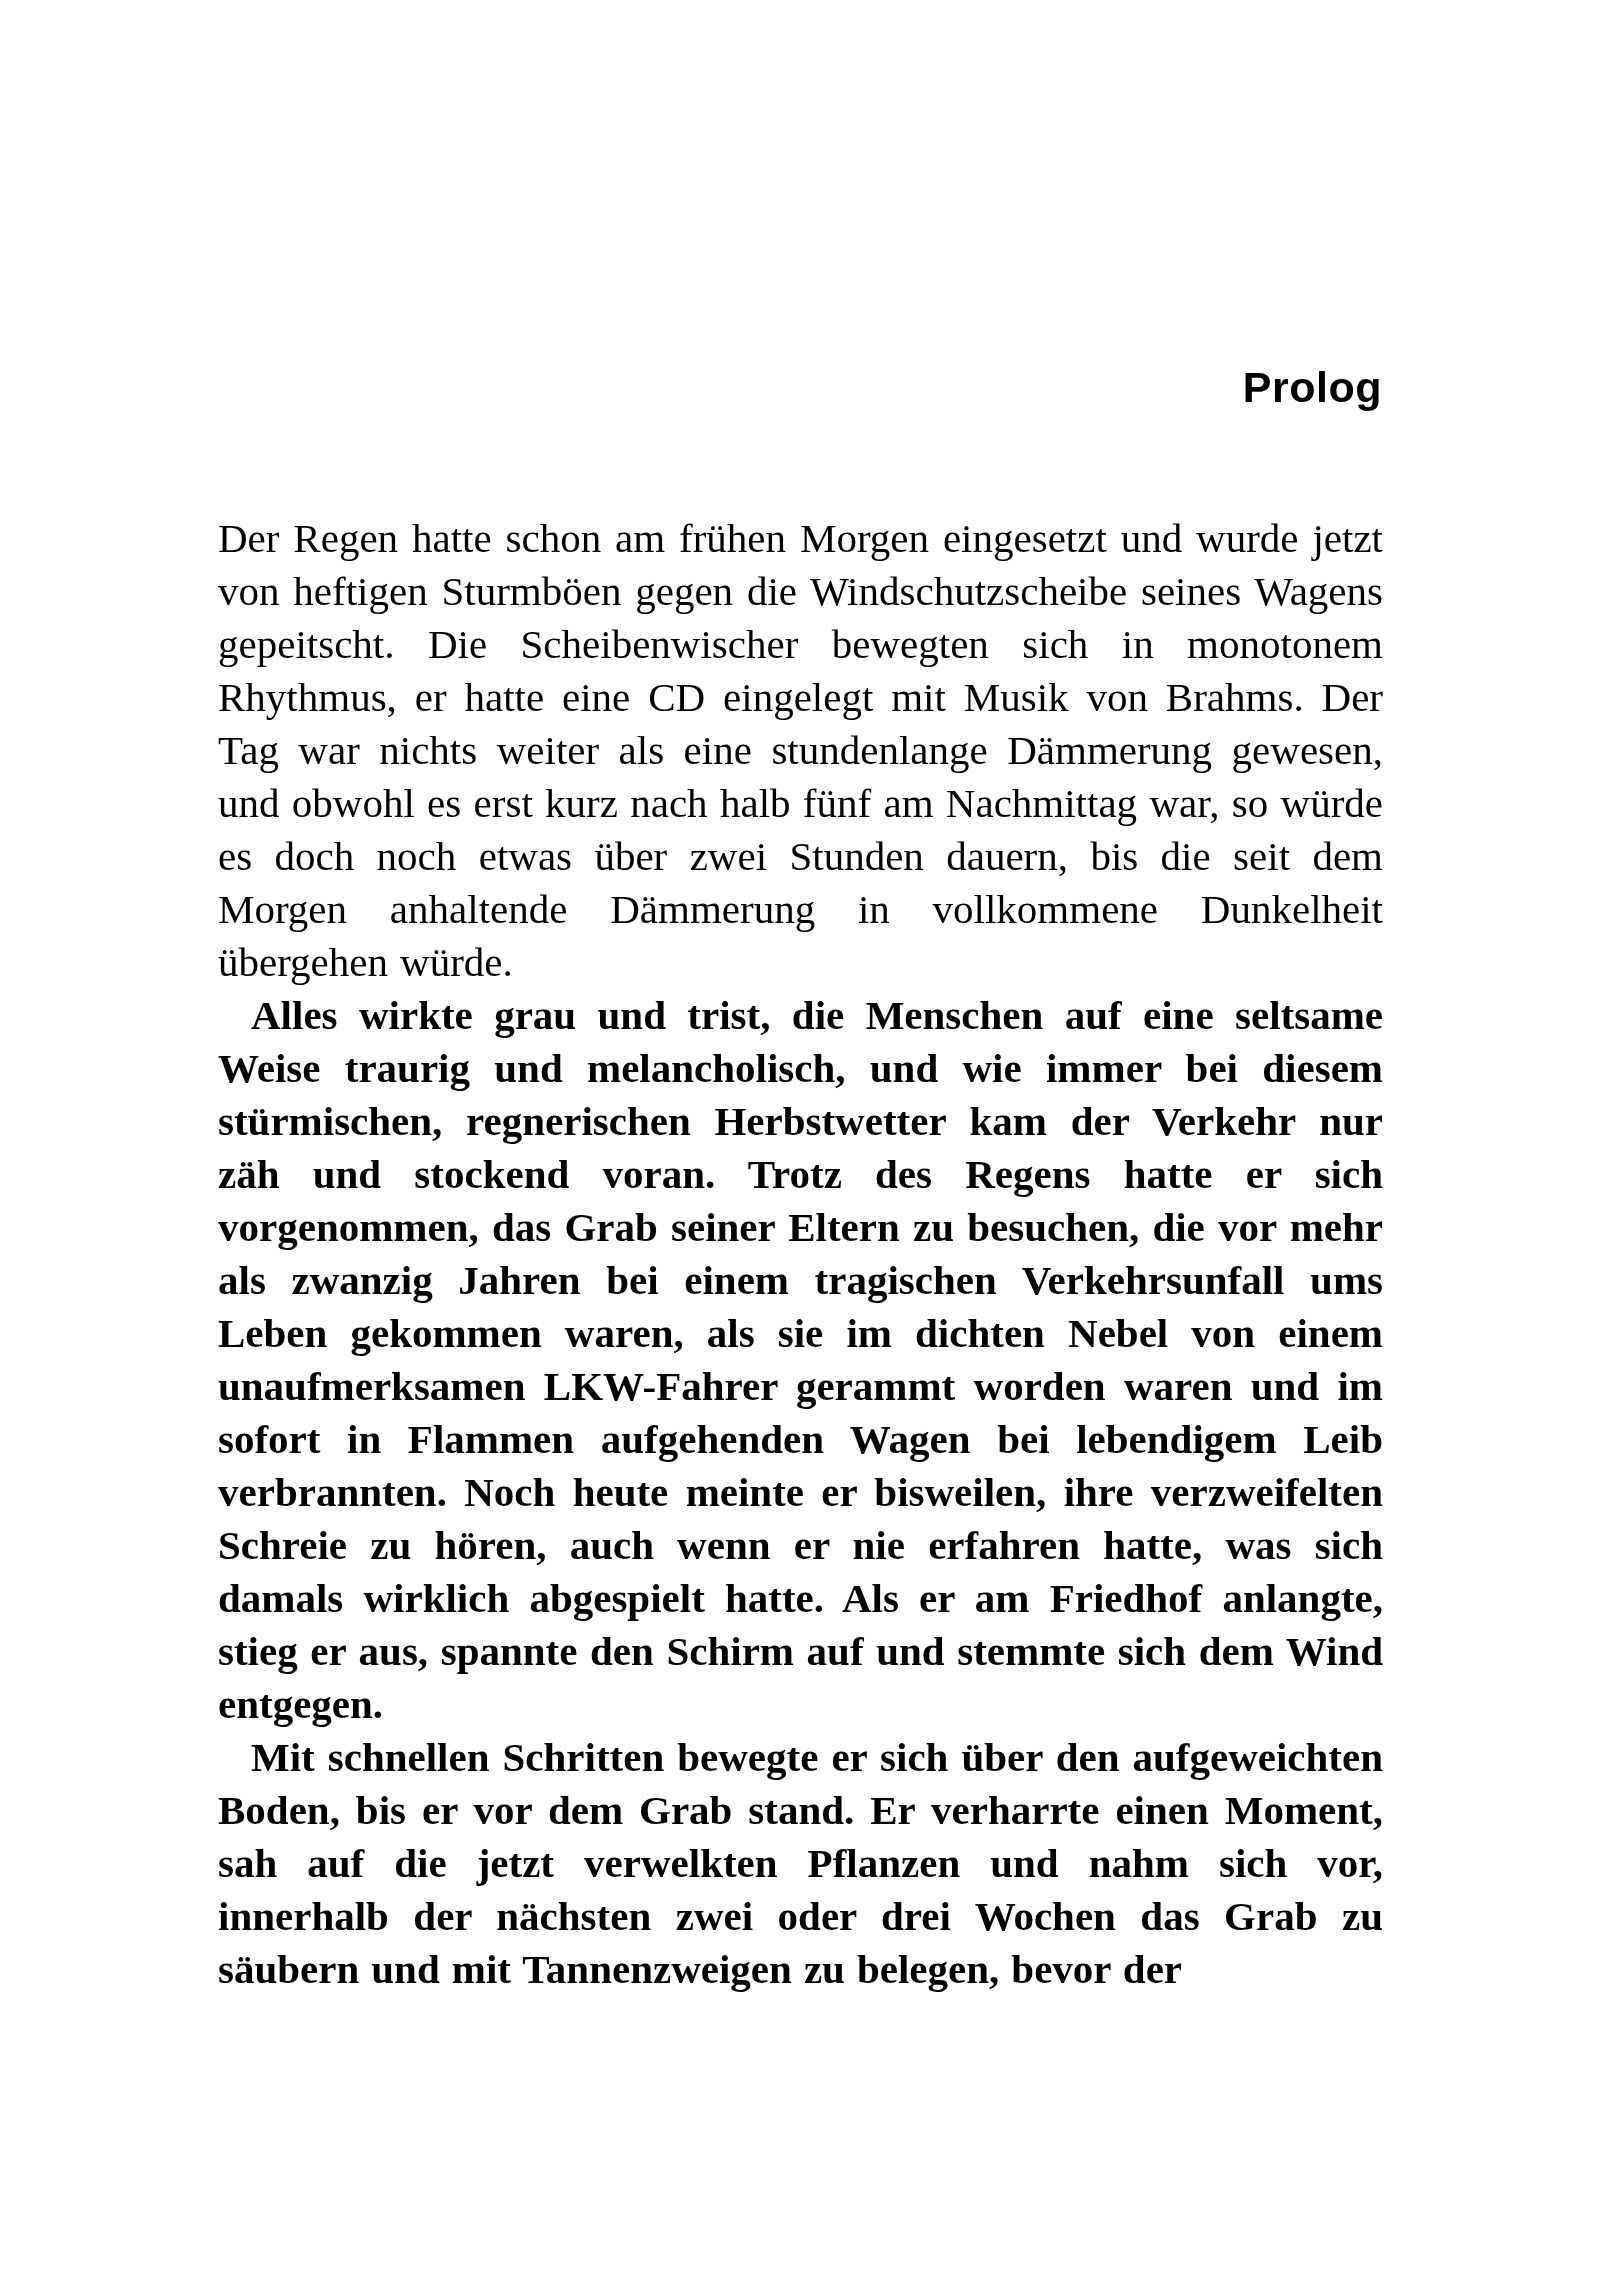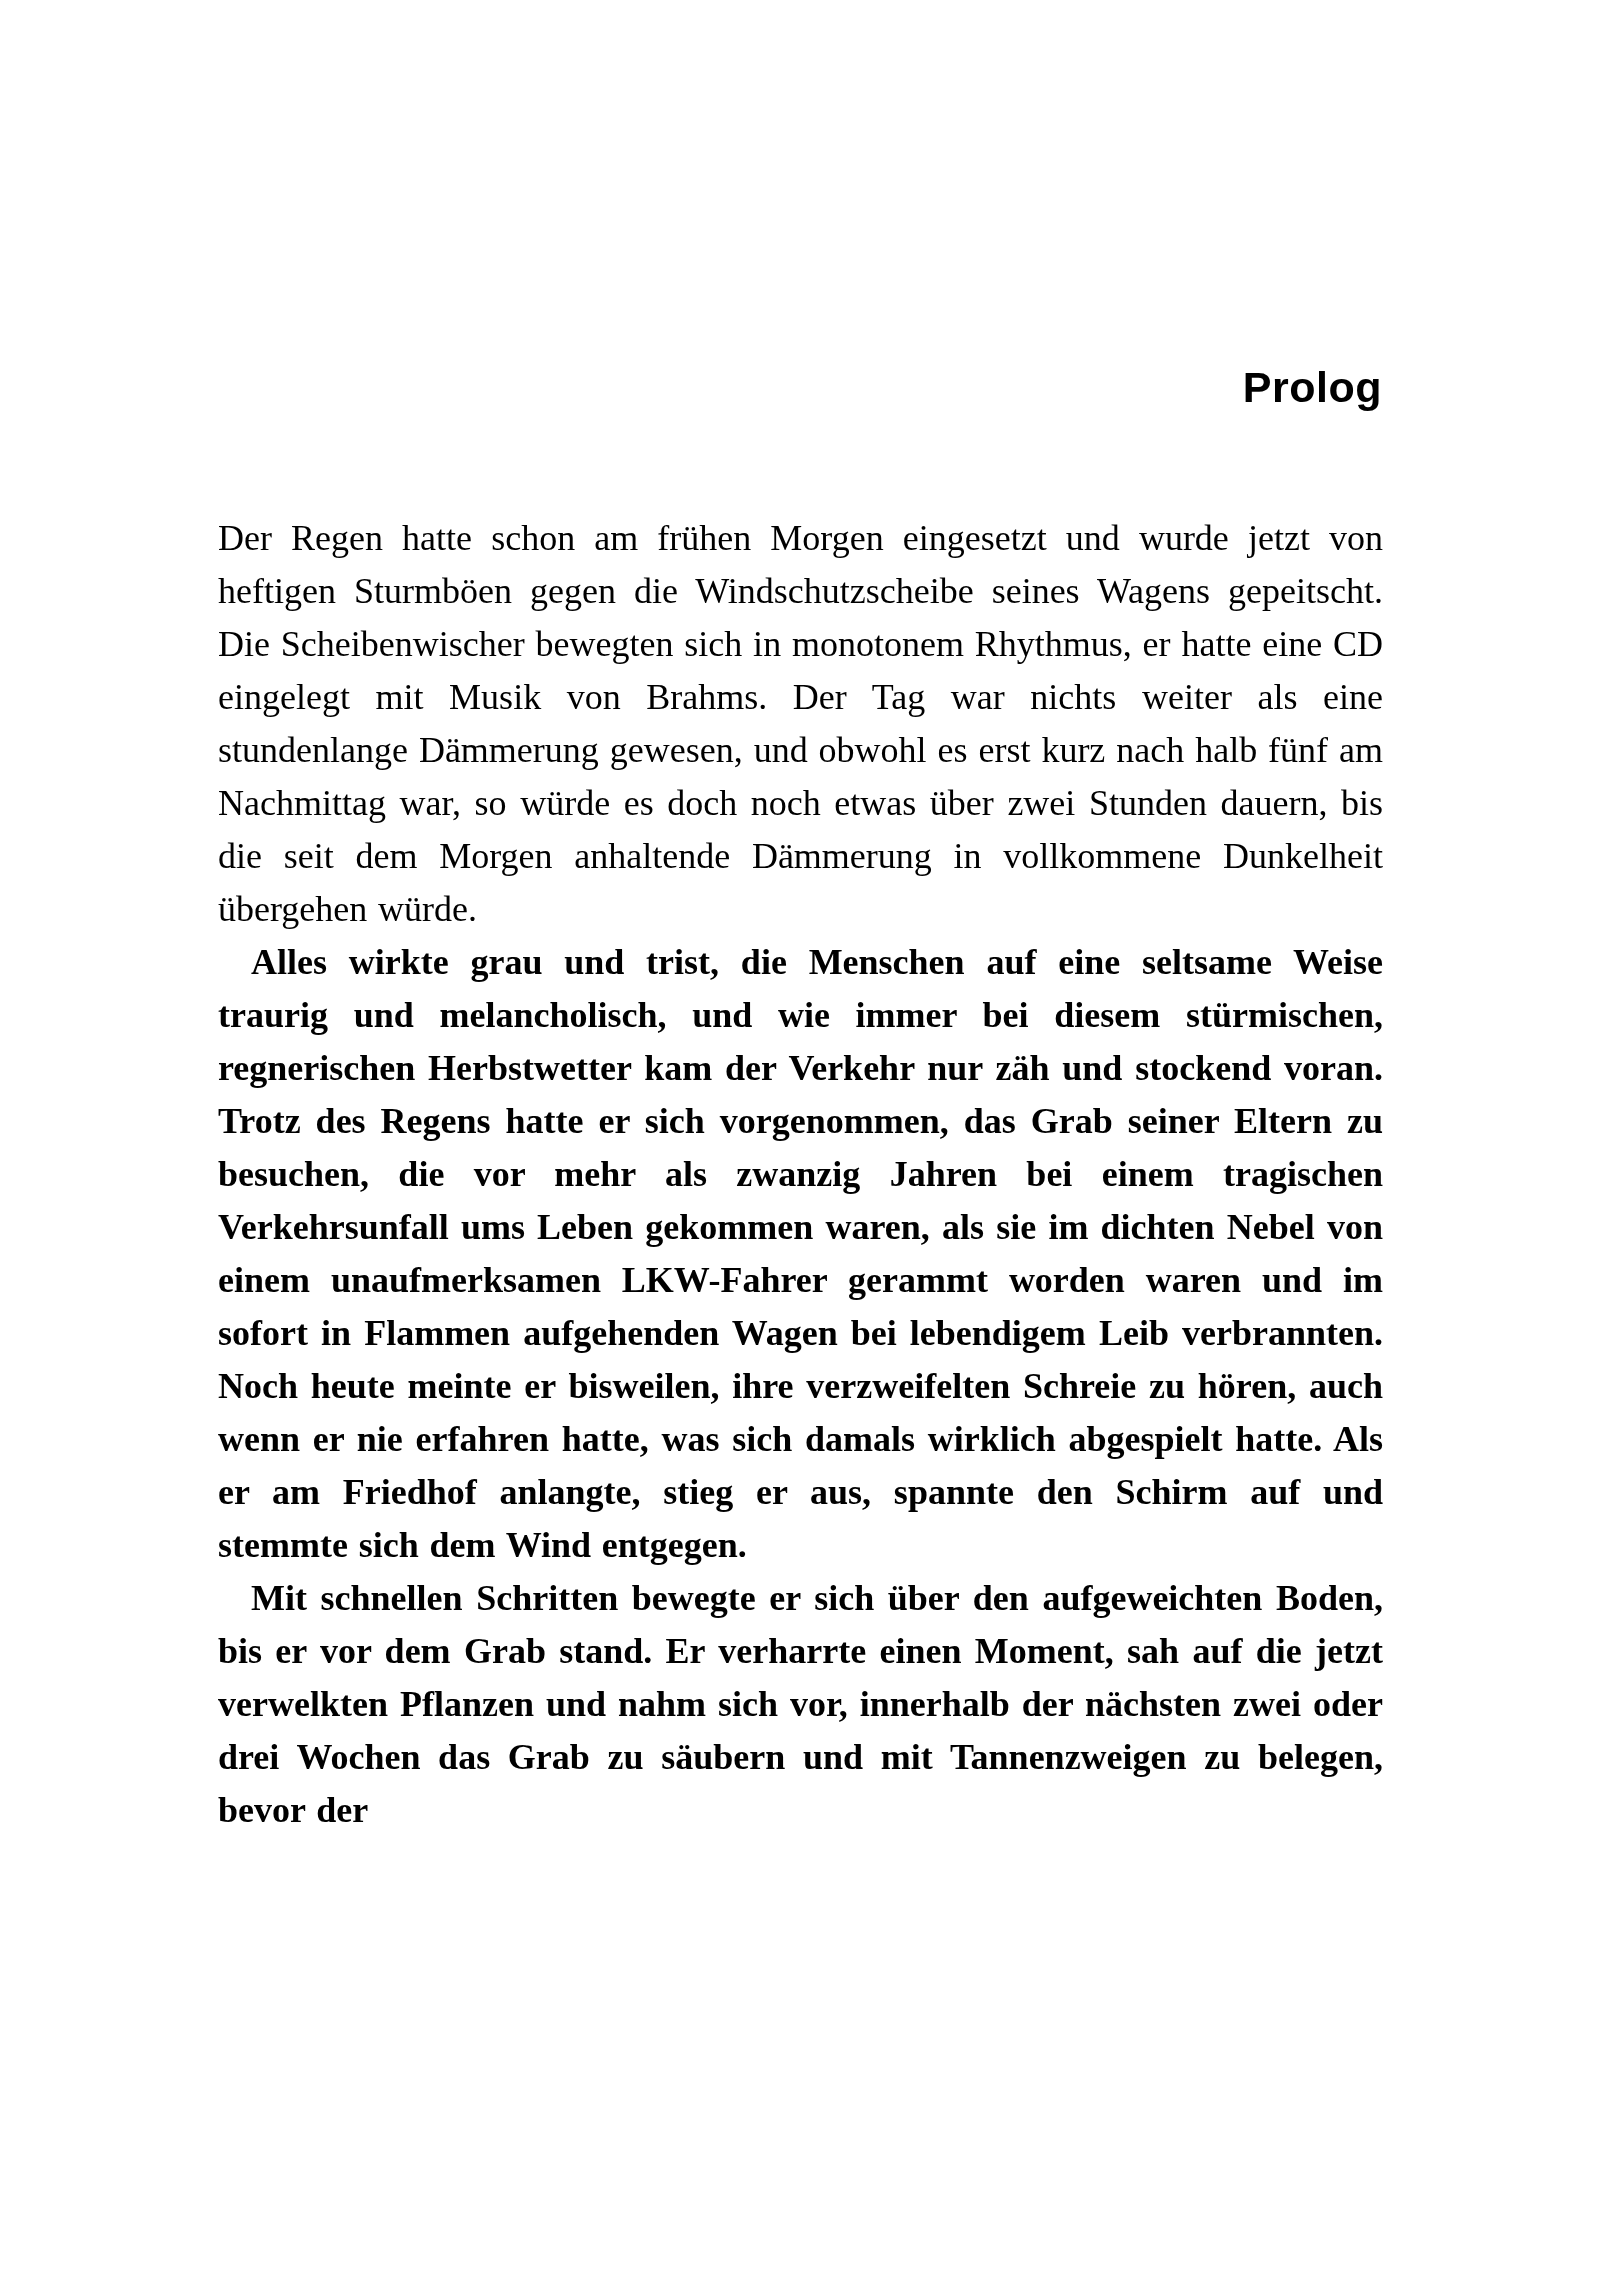--- a/index.html
+++ b/index.html
@@ -33,21 +33,21 @@
     line-height: 50px;
     text-align: right;
     margin: 0 0 100px 0;
     letter-spacing: 0.5px;
   }
   .body-text {
     width: 1165px;
   }
   .para {
     font-family: "Liberation Serif", serif;
-    font-size: 36px;
+    font-size: 41px;
     line-height: 53px;
     text-align: justify;
     margin: 0;
     padding: 0;
     word-spacing: 1.8px;
   }
   .para.indent {
     text-indent: 33px;
     font-weight: bold;
   }

